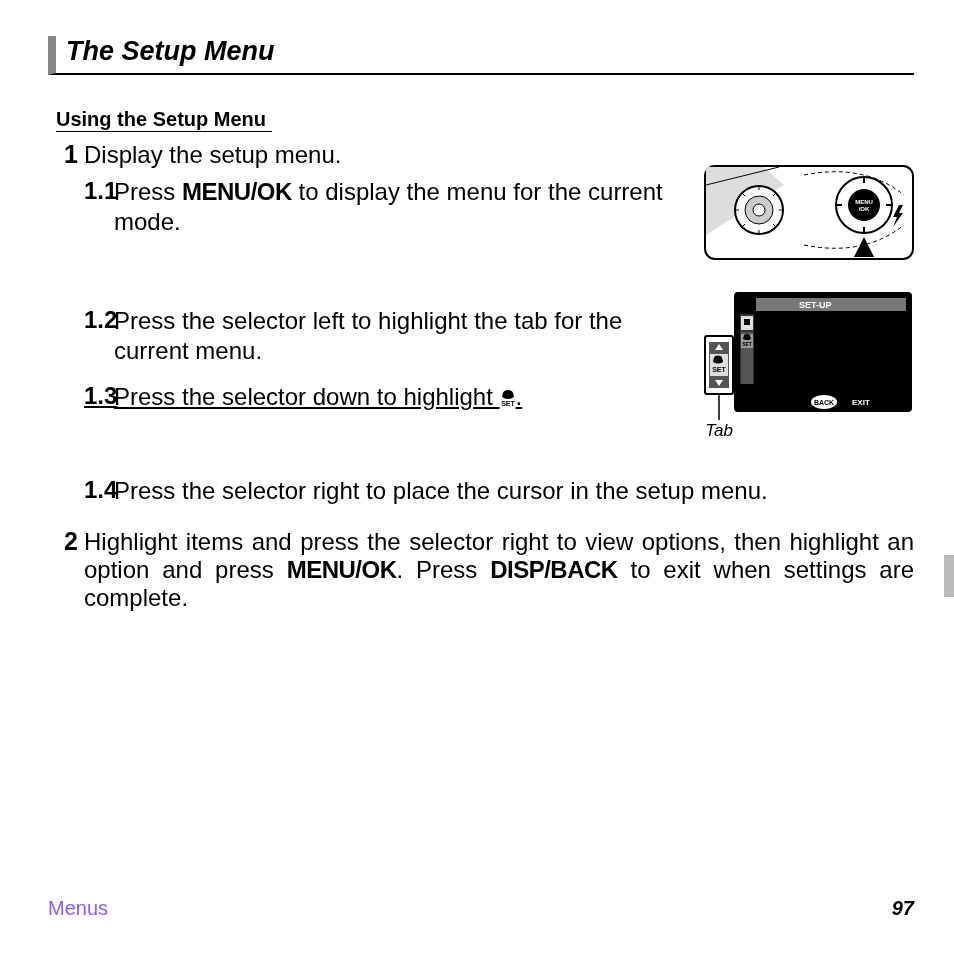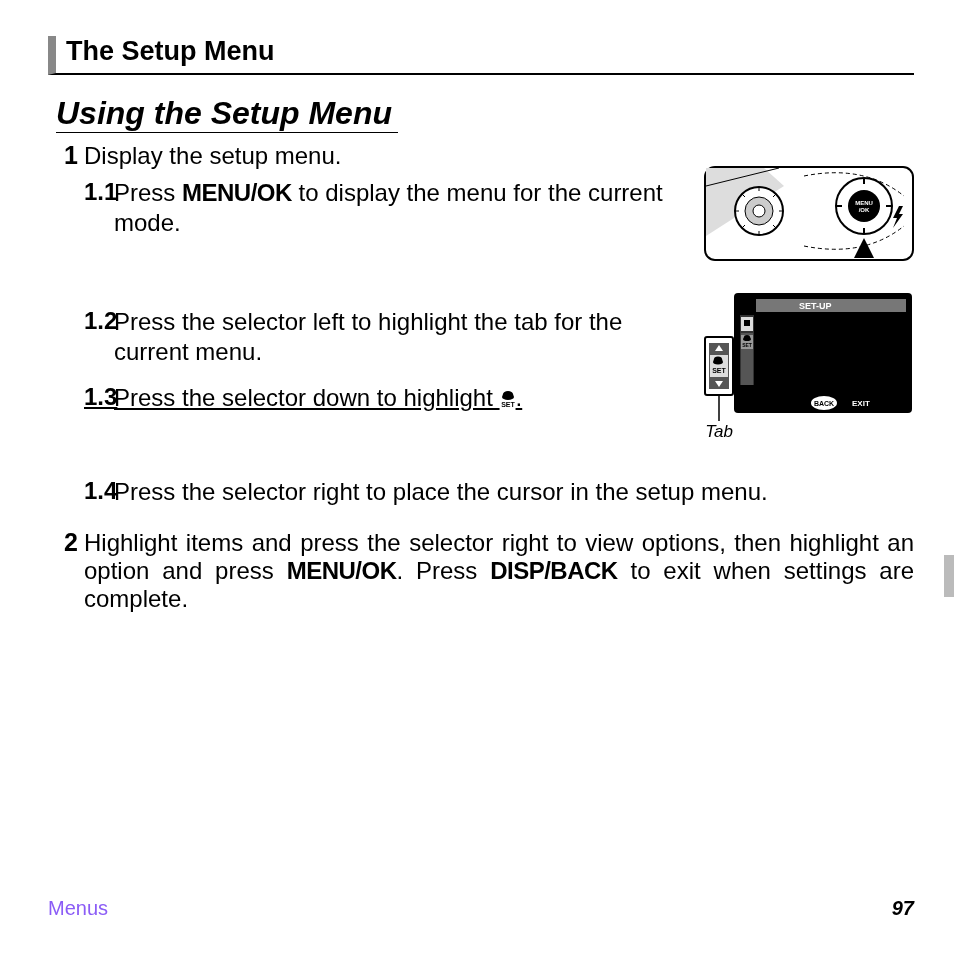--- a/index.html
+++ b/index.html
@@ -20,33 +20,34 @@
     position: relative;
   }
   .section-title {
     font-weight: bold;
     font-size: 27px;
     border-left: 8px solid #888;
     padding-left: 10px;
     border-bottom: 2px solid #000;
     padding-bottom: 6px;
     margin-bottom: 20px;
+    font-style: italic;
   }
   .subsection {
     margin-left: 8px;
     margin-right: 0;
   }
   .subsection-title {
     font-weight: bold;
-    font-style: italic;
-    font-size: 32px;
+    font-size: 20px;
     border-bottom: 1px solid #000;
     display: inline-block;
     margin-bottom: 6px;
     padding-right: 6px;
+    margin-top: 13px;
   }
   .step {
     display: flex;
     align-items: baseline;
     margin-top: 2px;
   }
   .step-num {
     font-weight: bold;
     font-family: Arial, sans-serif;
     width: 22px;

